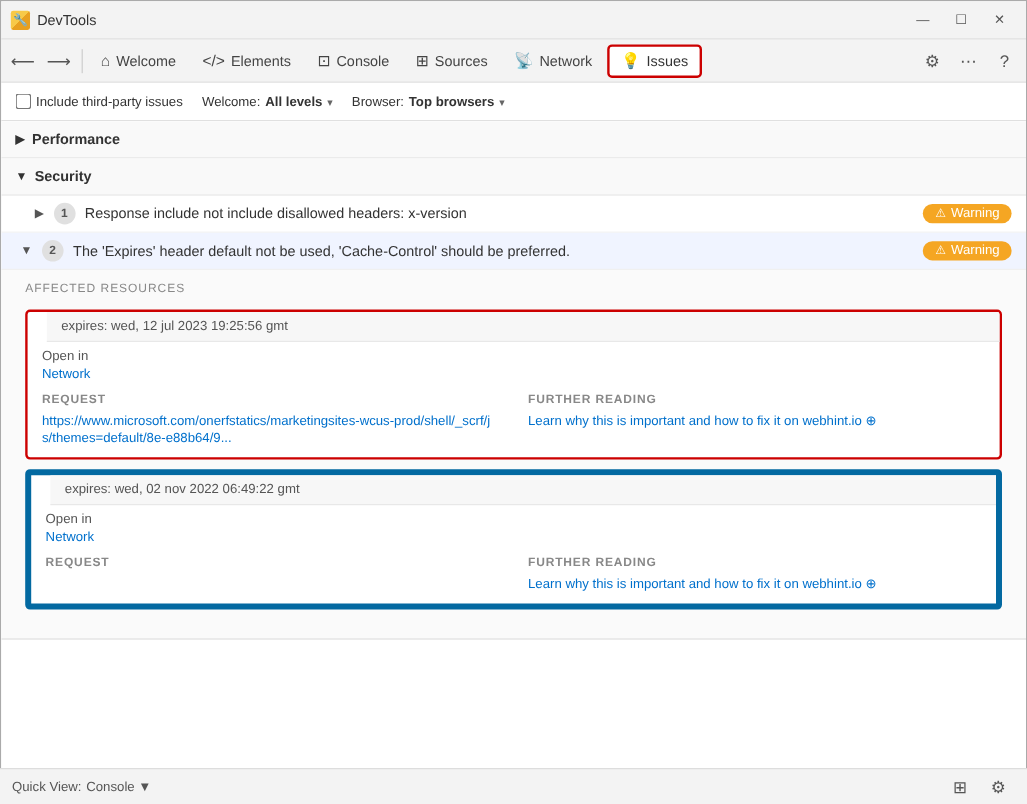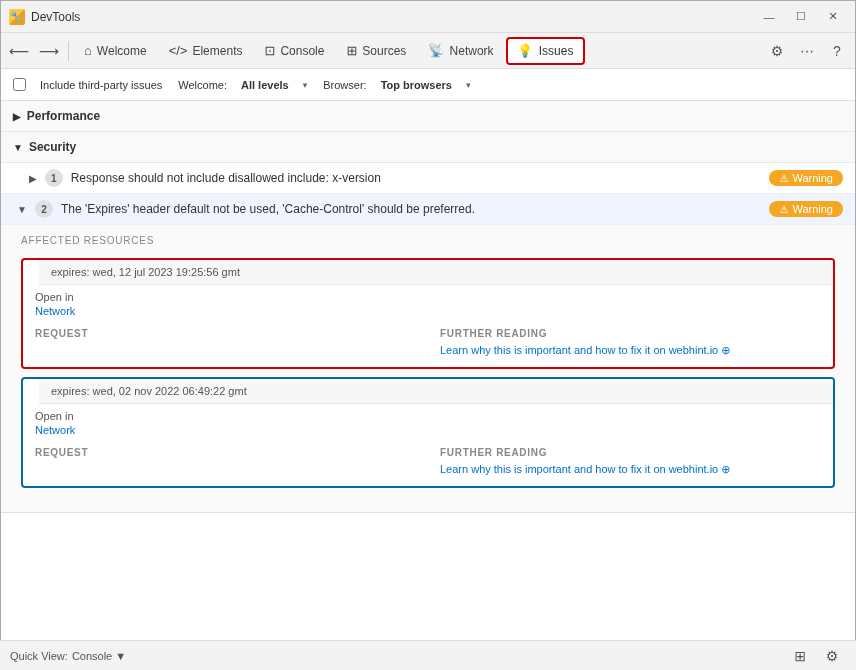--- a/index.html
+++ b/index.html
@@ -97,21 +97,21 @@
     .filter-bar {
       display: flex;
       align-items: center;
       height: 32px;
       background: #fff;
       border-bottom: 1px solid #e0e0e0;
       padding: 0 12px;
       gap: 16px;
     }
     .filter-item {
-      display: flex; align-items: center; gap: 14px;
+      display: flex; align-items: center; gap: 4px;
       font-size: 11px;
       color: #333;
       cursor: pointer;
     }
     .filter-item input[type=checkbox] { cursor: pointer; }
     .filter-label { color: #333; }
     .filter-value {
       font-weight: 600;
       color: #333;
     }
@@ -187,21 +187,21 @@
       font-weight: 400;
       letter-spacing: 0.08em;
       color: #888;
       padding: 10px 20px 4px 20px;
       text-transform: uppercase;
     }
 
     
     .resource-card {
       margin: 8px 20px;
-      border: 2px solid #0369a1;
+      border: 5px solid #0369a1;
       border-radius: 4px;
       background: #fff;
       overflow: hidden;
     }
     .resource-card.highlighted {
       border: 2px solid #c00;
     }
     .resource-header {
       background: #f7f7f7;
       padding: 6px 12px;
@@ -355,21 +355,21 @@
   </div>
 
   <div class="section-header">
     <span class="arrow">▼</span>
     <span>Security</span>
   </div>
 
   <div class="issue-row">
     <span class="expand-arrow">▶</span>
     <div class="issue-num">1</div>
-    <span class="issue-text">Response should not include disallowed include: x-version</span>
+    <span class="issue-text">Response include not include disallowed headers: x-version</span>
     <div class="warning-badge">
       <span class="warn-icon">⚠</span>
       <span>Warning</span>
     </div>
   </div>
 
   <div class="issue-expanded">
     <div class="issue-row" style="background:#f0f4ff; padding-left:16px;">
       <span class="expand-arrow">▼</span>
       <div class="issue-num">2</div>
@@ -383,20 +383,21 @@
     <div class="affected-resources-label">AFFECTED RESOURCES</div>
 
     <div class="resource-card highlighted">
       <div class="resource-header">expires: wed, 12 jul 2023 19:25:56 gmt</div>
       <div class="resource-body">
         <div class="open-in-label">Open in</div>
         <a class="open-in-link">Network</a>
         <div class="resource-cols">
           <div class="resource-col">
             <div class="col-header">REQUEST</div>
+            <a class="col-link">https://www.microsoft.com/onerfstatics/marketingsites-wcus-prod/shell/_scrf/js/themes=default/8e-e88b64/9...</a>
           </div>
           <div class="resource-col">
             <div class="col-header">FURTHER READING</div>
             <a class="col-link">
               <span>Learn why this is important and how to fix it on webhint.io</span>
               <span>⊕</span>
             </a>
           </div>
         </div>
       </div>

